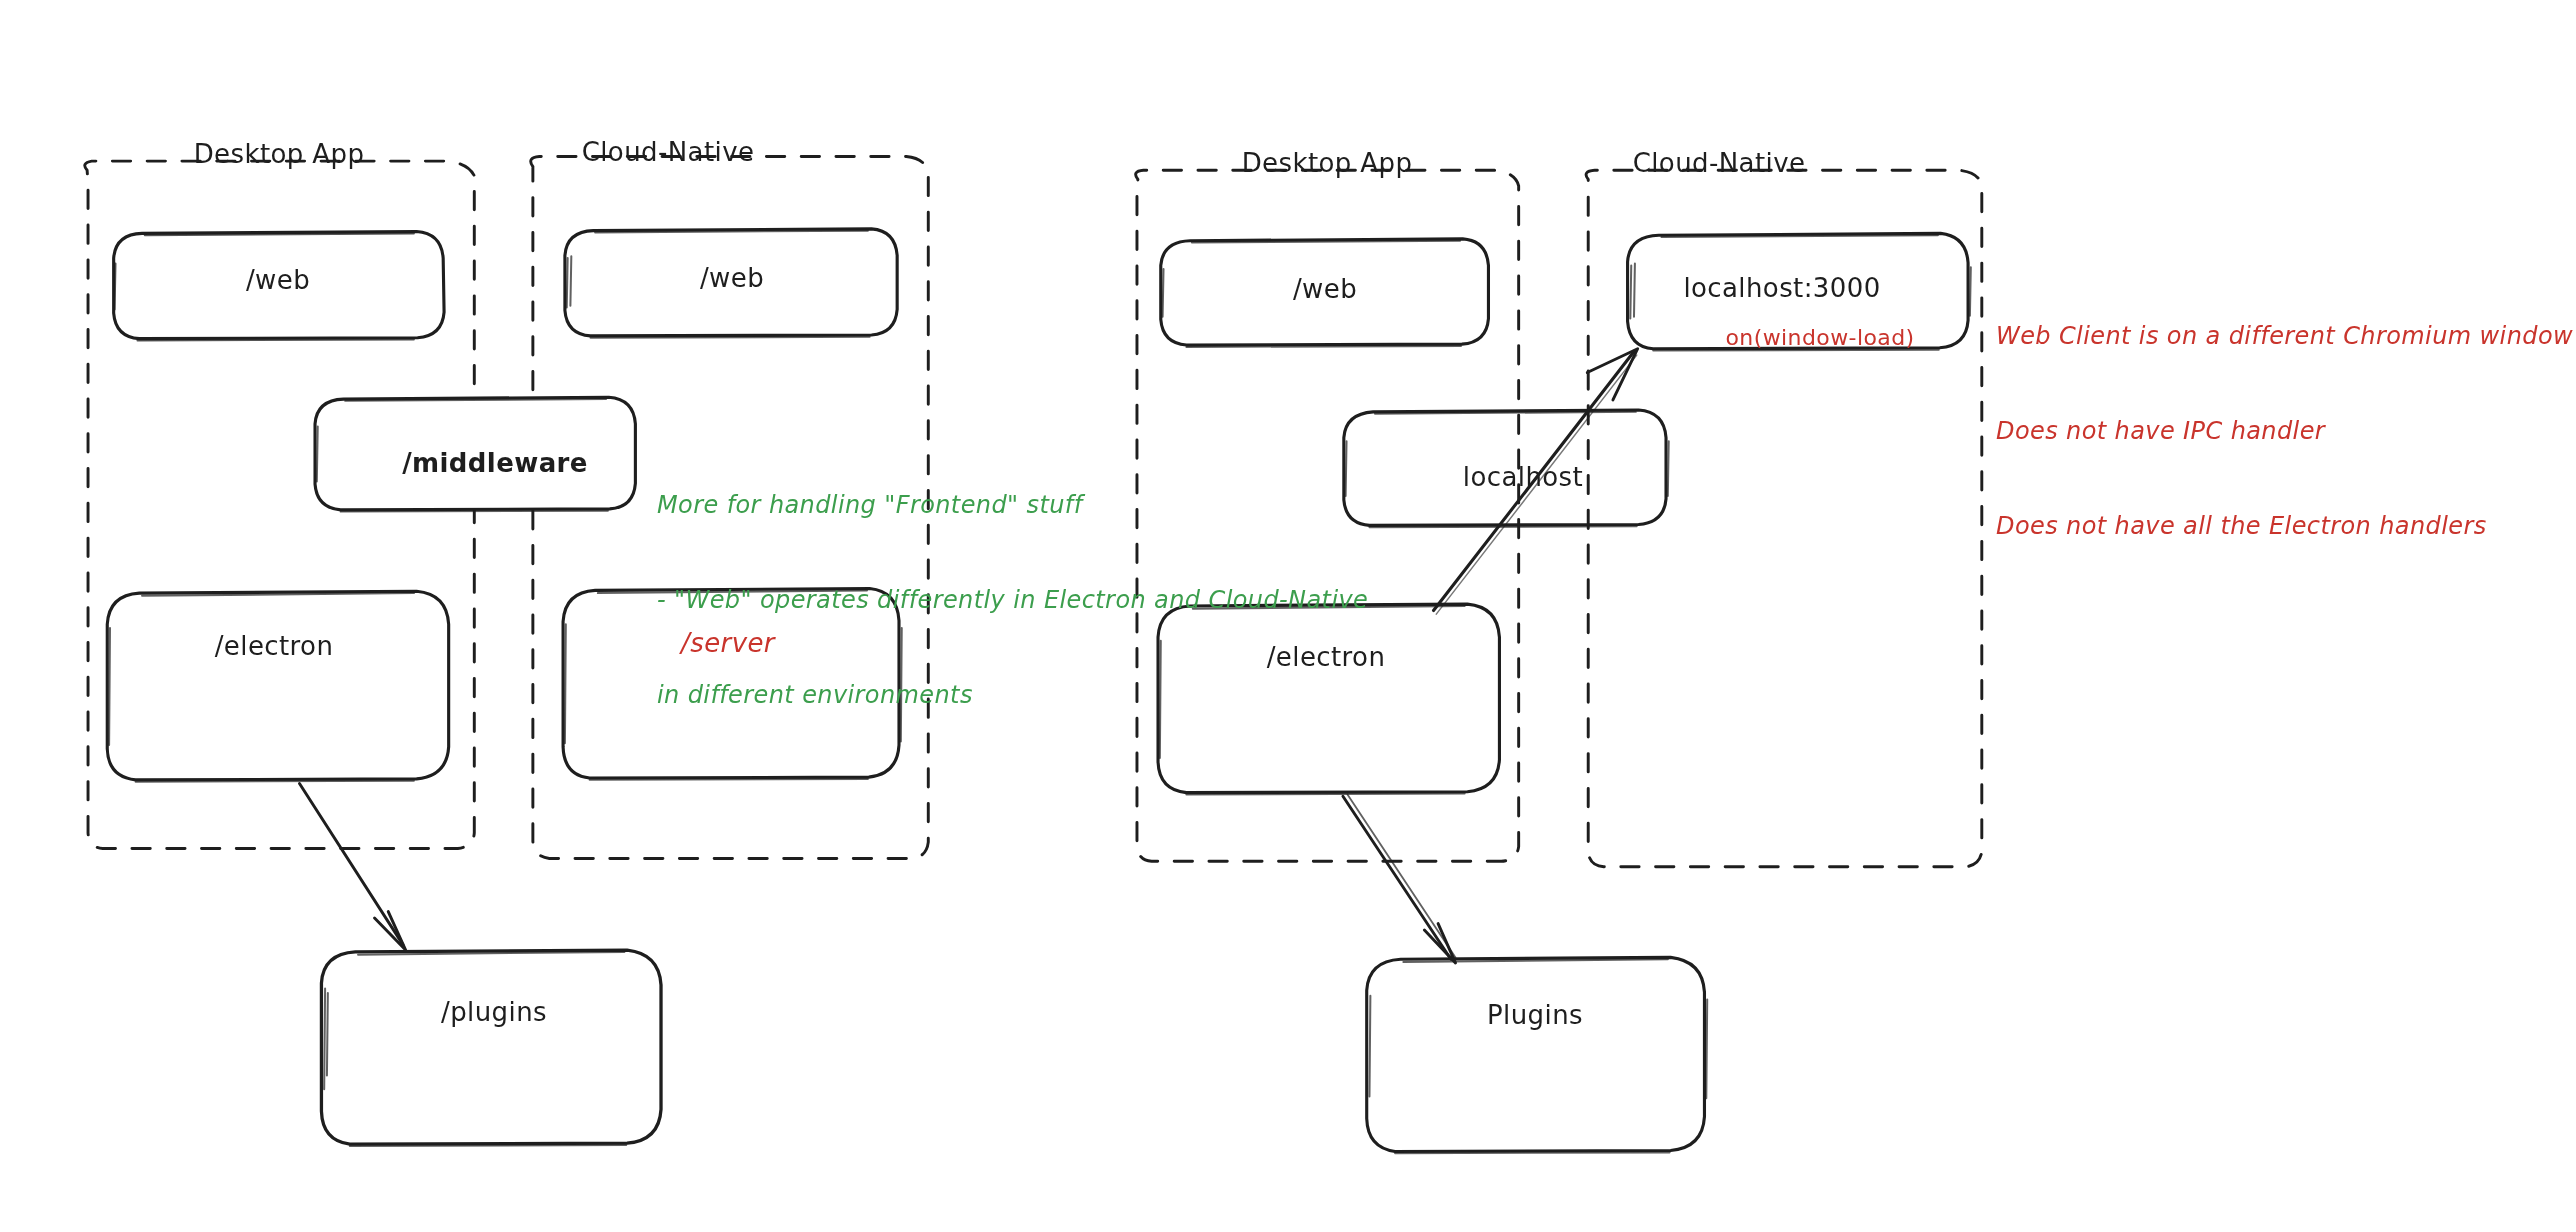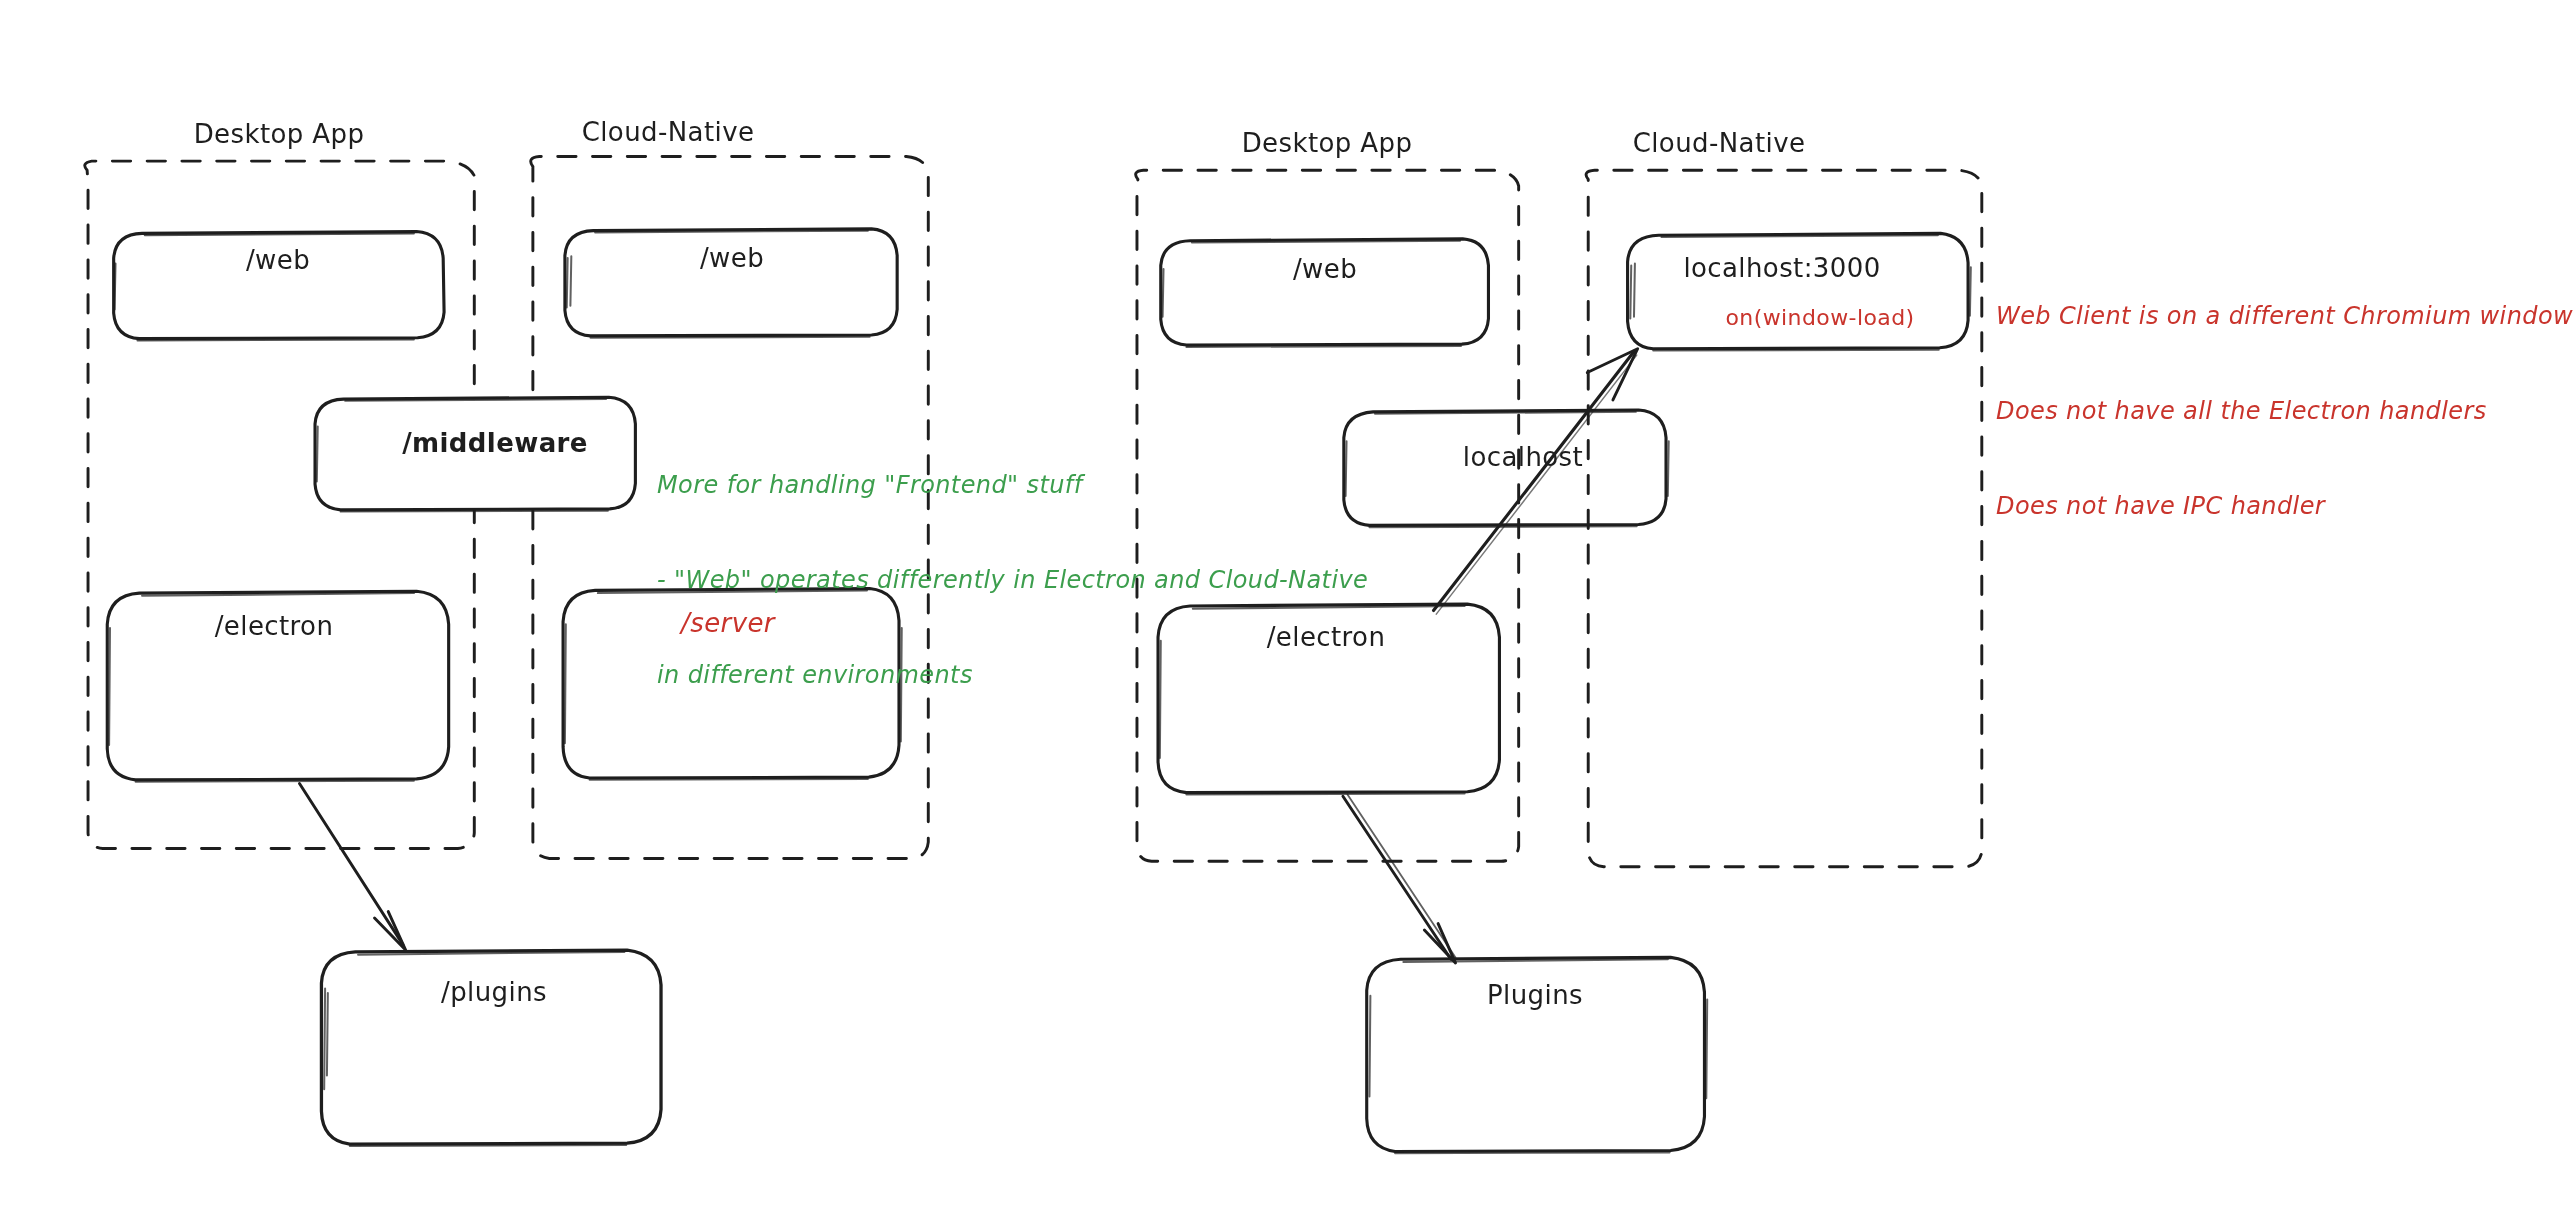--- a/index.html
+++ b/index.html
@@ -27,20 +27,21 @@
     width: 2576px;
     height: 1232px;
     pointer-events: none;
   }
   .lbl {
     position: absolute;
     white-space: pre;
     font-family: "DejaVu Sans", sans-serif;
     color: #1e1e1e;
     letter-spacing: 0.4px;
+    margin-top: 20px;
   }
   .group-title {
     font-size: 26px;
     text-align: center;
     transform: translateX(-50%);
   }
   .node-label {
     font-size: 26px;
     text-align: left;
     transform: translateX(-50%);
@@ -187,18 +188,18 @@
   <div class="lbl node-label" style="left:1535px; top:980px;">Plugins</div>
 
   <div class="lbl note note-green" style="left:657px; top:407px;">
     <div>More for handling "Frontend" stuff</div>
     <div>- "Web" operates differently in Electron and Cloud-Native</div>
     <div>in different environments</div>
   </div>
 
   <div class="lbl note note-red" style="left:1996px; top:238px;">
     <div>Web Client is on a different Chromium window</div>
+    <div>Does not have IPC handler</div>
     <div>Does not have all the Electron handlers</div>
-    <div>Does not have IPC handler</div>
   </div>
 
 </div>
 
 
 </body></html>

